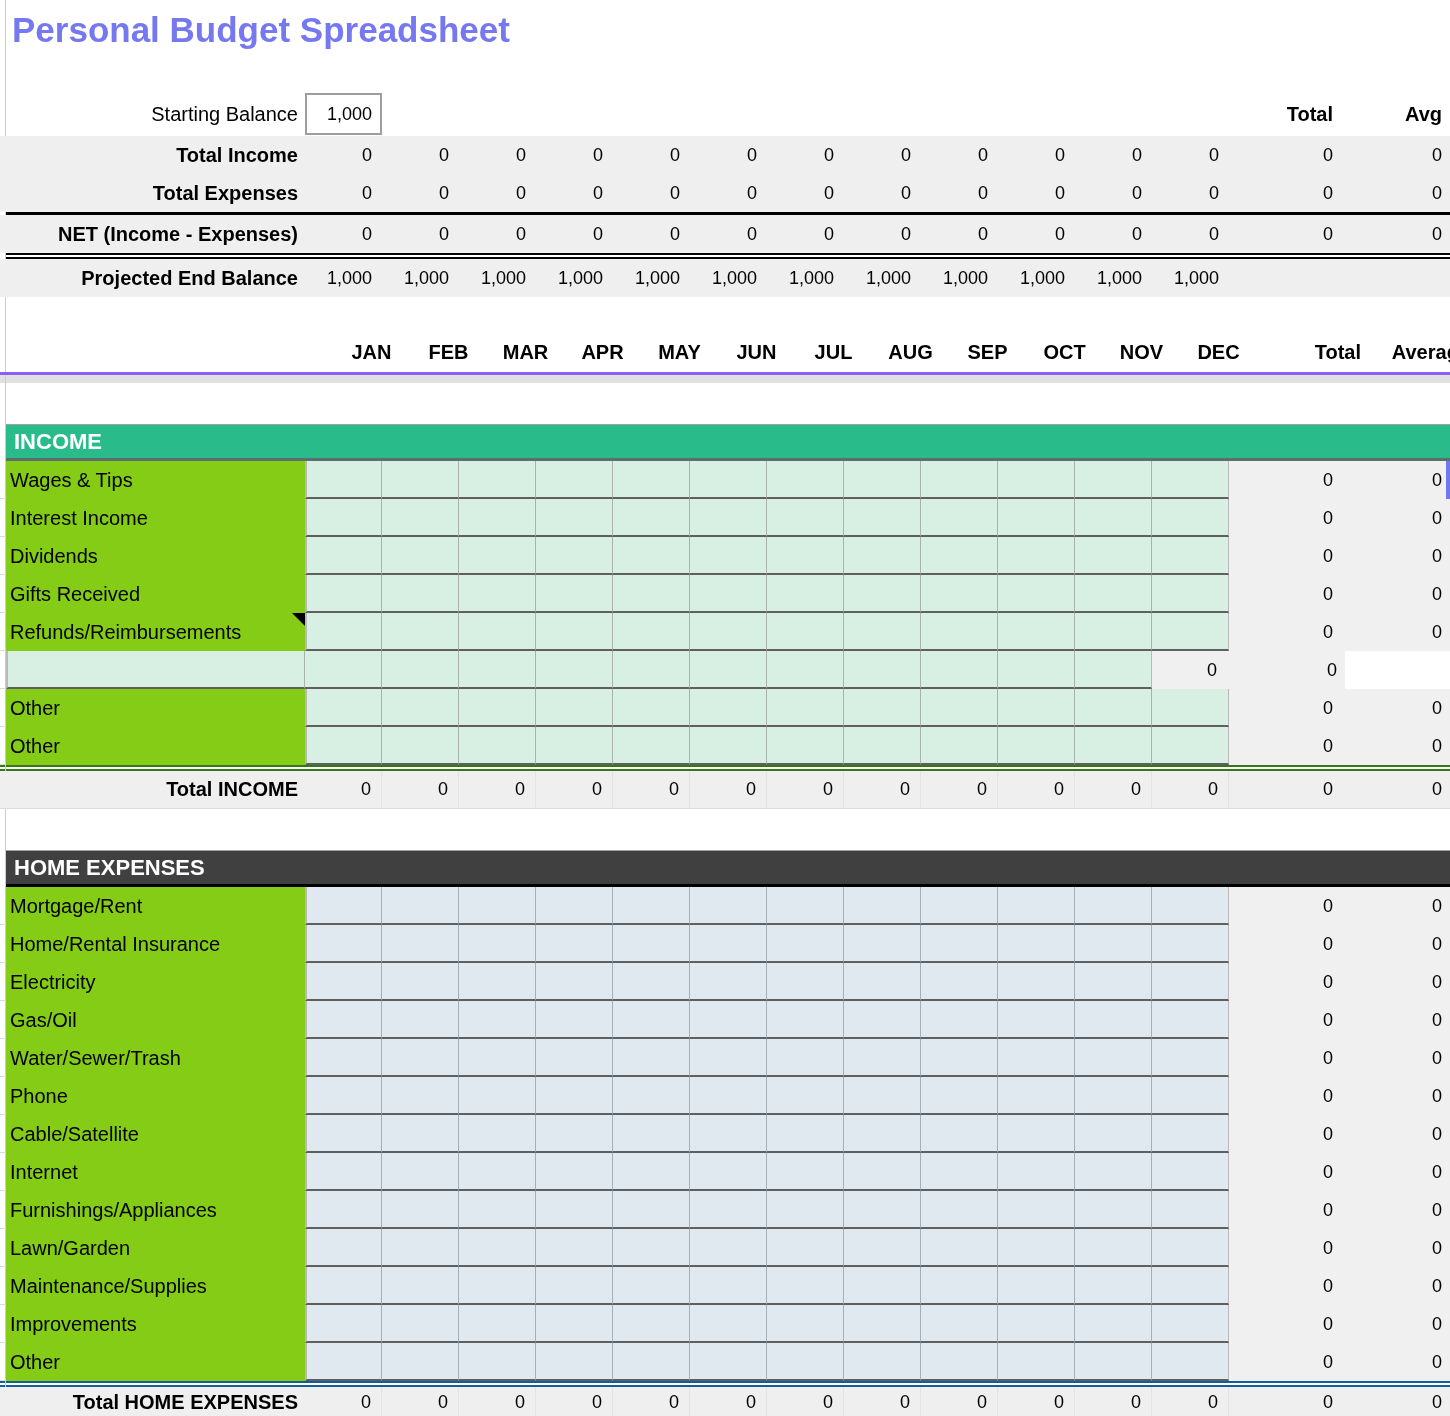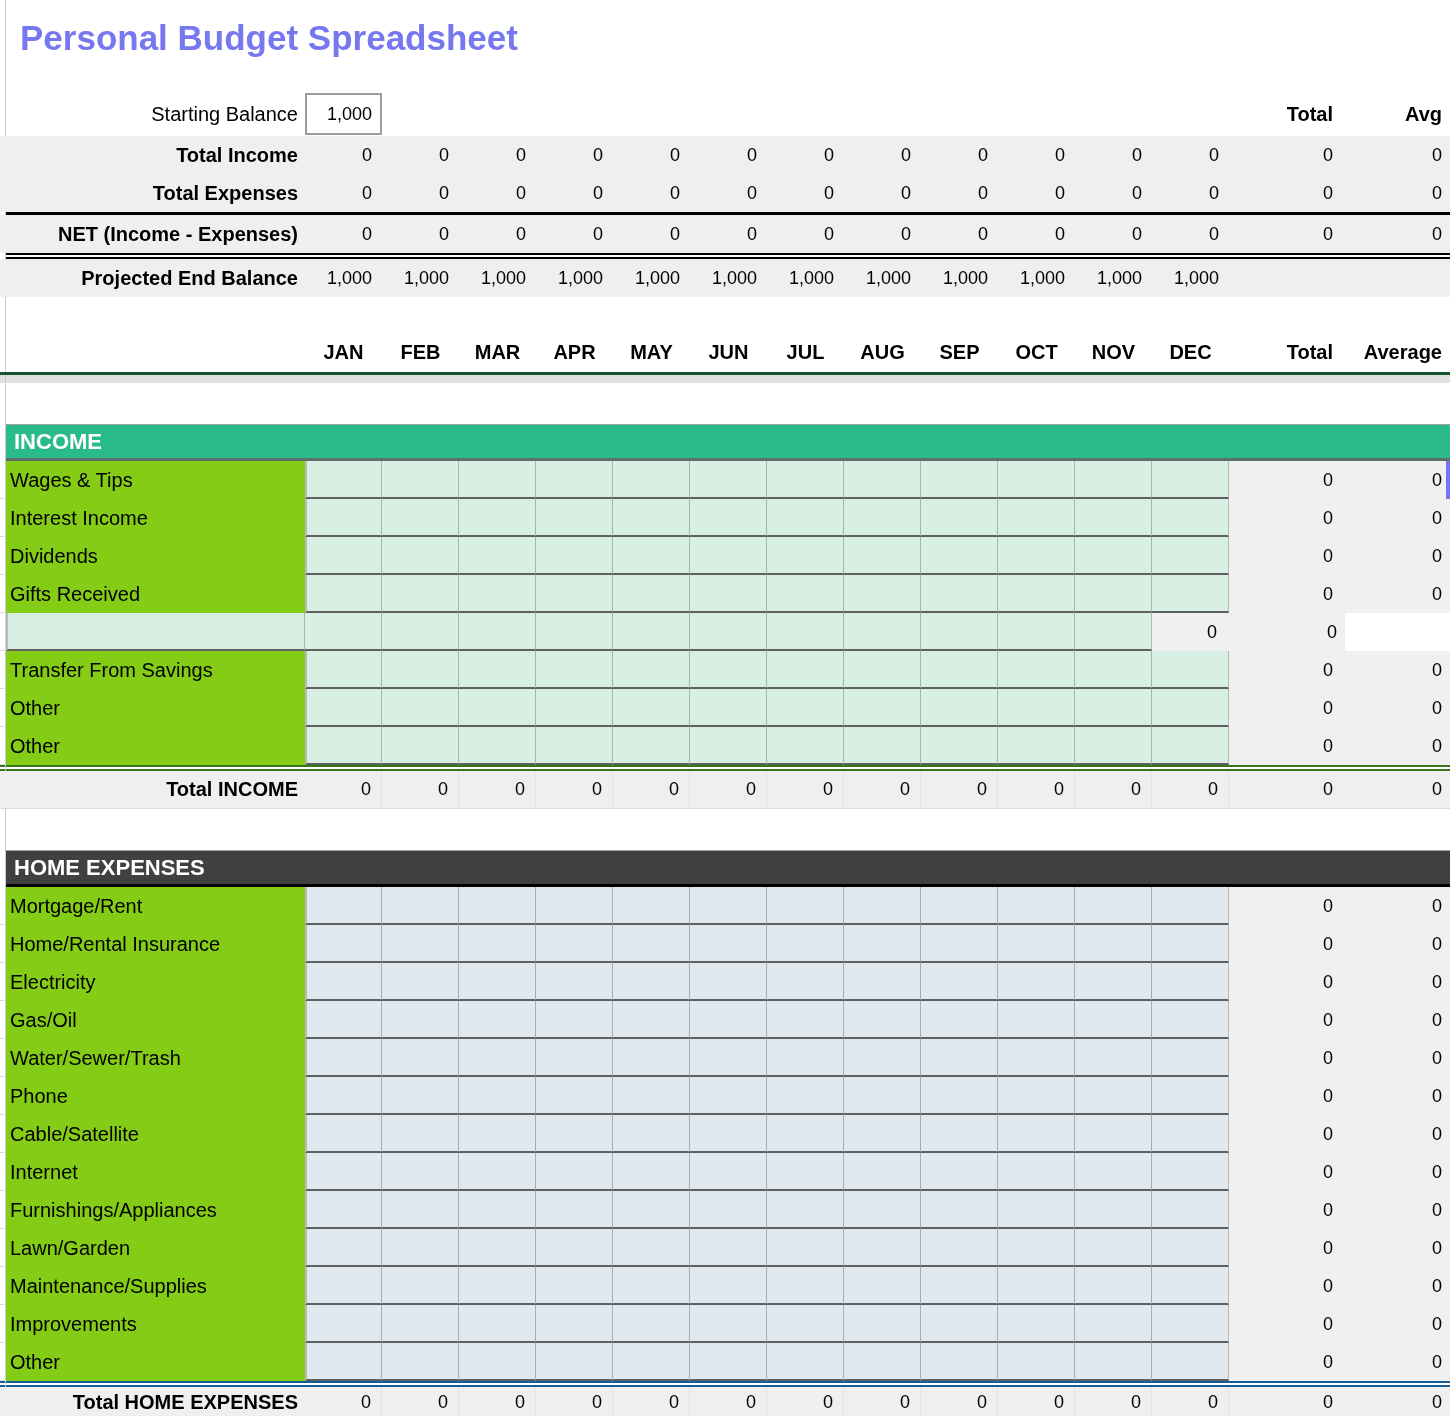--- a/index.html
+++ b/index.html
@@ -3,21 +3,21 @@
 <meta charset="utf-8">
 <style>
   * { box-sizing: border-box; }
   html,body { margin:0; padding:0; background:#fff; }
   body { font-family: "Liberation Sans", "DejaVu Sans", sans-serif; color:#000; }
 
   .sheet { position:relative; width:1450px; height:1416px; overflow:hidden; background:#fff; }
   .gutter-line { position:absolute; left:5px; top:0; width:1px; height:100%; background:#cccccc; }
 
   .title-block { height:92px; padding:6px 0 0 8px; }
-  .title-block h1 { margin:12px; font-size:35px; font-weight:bold; color:#7678f0; letter-spacing:0; }
+  .title-block h1 { margin:4px; font-size:35px; font-weight:bold; color:#7678f0; letter-spacing:0; }
 
   .grid { display:grid; grid-template-columns:6px 299px repeat(12,77px) 116px 105px; position:relative; }
   .grid > div { display:flex; align-items:center; min-width:0; }
 
   .bold { font-weight:normal; }
   .num { justify-content:flex-end; font-size:18px; }
   .c-label { font-size:20px; padding-left:4px; }
   .c-label.right { justify-content:flex-end; padding-right:7px; }
   .c-m { padding-right:10px; }
   .c-total { padding-right:12px; }
@@ -34,21 +34,21 @@
   .srow { height:38px; background:#efefef; }
   .srow .c-label { font-weight:bold; justify-content:flex-end; padding-right:7px; }
   .divider-thick { height:3px; background:#000; margin-left:5px; }
   .divider-double-black { height:6px; border-top:2px solid #000; border-bottom:2px solid #000; margin-left:5px; }
   .divider-double-green { height:6px; border-top:2px solid #38761d; border-bottom:2px solid #38761d; }
   .divider-double-blue  { height:6px; border-top:2px solid #155d97; border-bottom:2px solid #155d97; }
 
   .gap35 { height:35px; } .gap41 { height:41px; }
 
   
-  .month-row { height:43px; border-bottom:3px solid #14532d; }
+  .month-row { height:43px; border-bottom:3px solid #8b5cf6;padding-left:28px; }
   .month-row .mh { justify-content:center; font-size:20px; font-weight:bold; }
   .month-row .mh-total { justify-content:flex-end; padding-right:12px; font-size:20px; font-weight:bold; }
   .month-row .mh-avg { justify-content:flex-end; padding-right:8px; font-size:20px; font-weight:bold; }
   .gray-strip { height:8px; background:#e0e0e0; margin:0; }
 
   
   .bar { height:37px; margin-left:6px; border-top:1px solid #a2a2a2; display:flex; align-items:center;
          padding-left:8px; color:#fff; font-size:22px; font-weight:bold;text-align:center; }
   .bar-green { background:#2abb8b; border-bottom:3px solid #5c6f6a; }
   .bar-blue  { background:#404040; border-bottom:3px solid #000000; }
@@ -265,38 +265,38 @@
         <div class="c-m num cellv cell-green"></div>
         <div class="c-m num cellv cell-green"></div>
         <div class="c-m num cellv cell-green"></div>
         <div class="c-m num cellv cell-green"></div>
         <div class="c-m num cellv cell-green last-m"></div>
         <div class="c-total num">0</div>
         <div class="c-avg num">0</div>
       </div>
       <div class="grid drow">
         <div class="c-gutter"></div>
-        <div class="c-m num cellv cell-green first-m"></div>
-        <div class="c-m num cellv cell-green"></div>
-        <div class="c-m num cellv cell-green"></div>
-        <div class="c-m num cellv cell-green"></div>
-        <div class="c-m num cellv cell-green"></div>
-        <div class="c-m num cellv cell-green"></div>
-        <div class="c-m num cellv cell-green"></div>
-        <div class="c-m num cellv cell-green"></div>
-        <div class="c-m num cellv cell-green"></div>
-        <div class="c-m num cellv cell-green"></div>
-        <div class="c-m num cellv cell-green"></div>
-        <div class="c-m num cellv cell-green last-m"></div>
-        <div class="c-total num">0</div>
-        <div class="c-avg num">0</div>
-      </div>
-      <div class="grid drow">
-        <div class="c-gutter"></div>
-        <div class="c-label">Transfer From Savings</div>
+        <div class="c-label">Refunds/Reimbursements<div class="note-triangle"></div></div>
+        <div class="c-m num cellv cell-green first-m"></div>
+        <div class="c-m num cellv cell-green"></div>
+        <div class="c-m num cellv cell-green"></div>
+        <div class="c-m num cellv cell-green"></div>
+        <div class="c-m num cellv cell-green"></div>
+        <div class="c-m num cellv cell-green"></div>
+        <div class="c-m num cellv cell-green"></div>
+        <div class="c-m num cellv cell-green"></div>
+        <div class="c-m num cellv cell-green"></div>
+        <div class="c-m num cellv cell-green"></div>
+        <div class="c-m num cellv cell-green"></div>
+        <div class="c-m num cellv cell-green last-m"></div>
+        <div class="c-total num">0</div>
+        <div class="c-avg num">0</div>
+      </div>
+      <div class="grid drow">
+        <div class="c-gutter"></div>
         <div class="c-m num cellv cell-green first-m"></div>
         <div class="c-m num cellv cell-green"></div>
         <div class="c-m num cellv cell-green"></div>
         <div class="c-m num cellv cell-green"></div>
         <div class="c-m num cellv cell-green"></div>
         <div class="c-m num cellv cell-green"></div>
         <div class="c-m num cellv cell-green"></div>
         <div class="c-m num cellv cell-green"></div>
         <div class="c-m num cellv cell-green"></div>
         <div class="c-m num cellv cell-green"></div>

